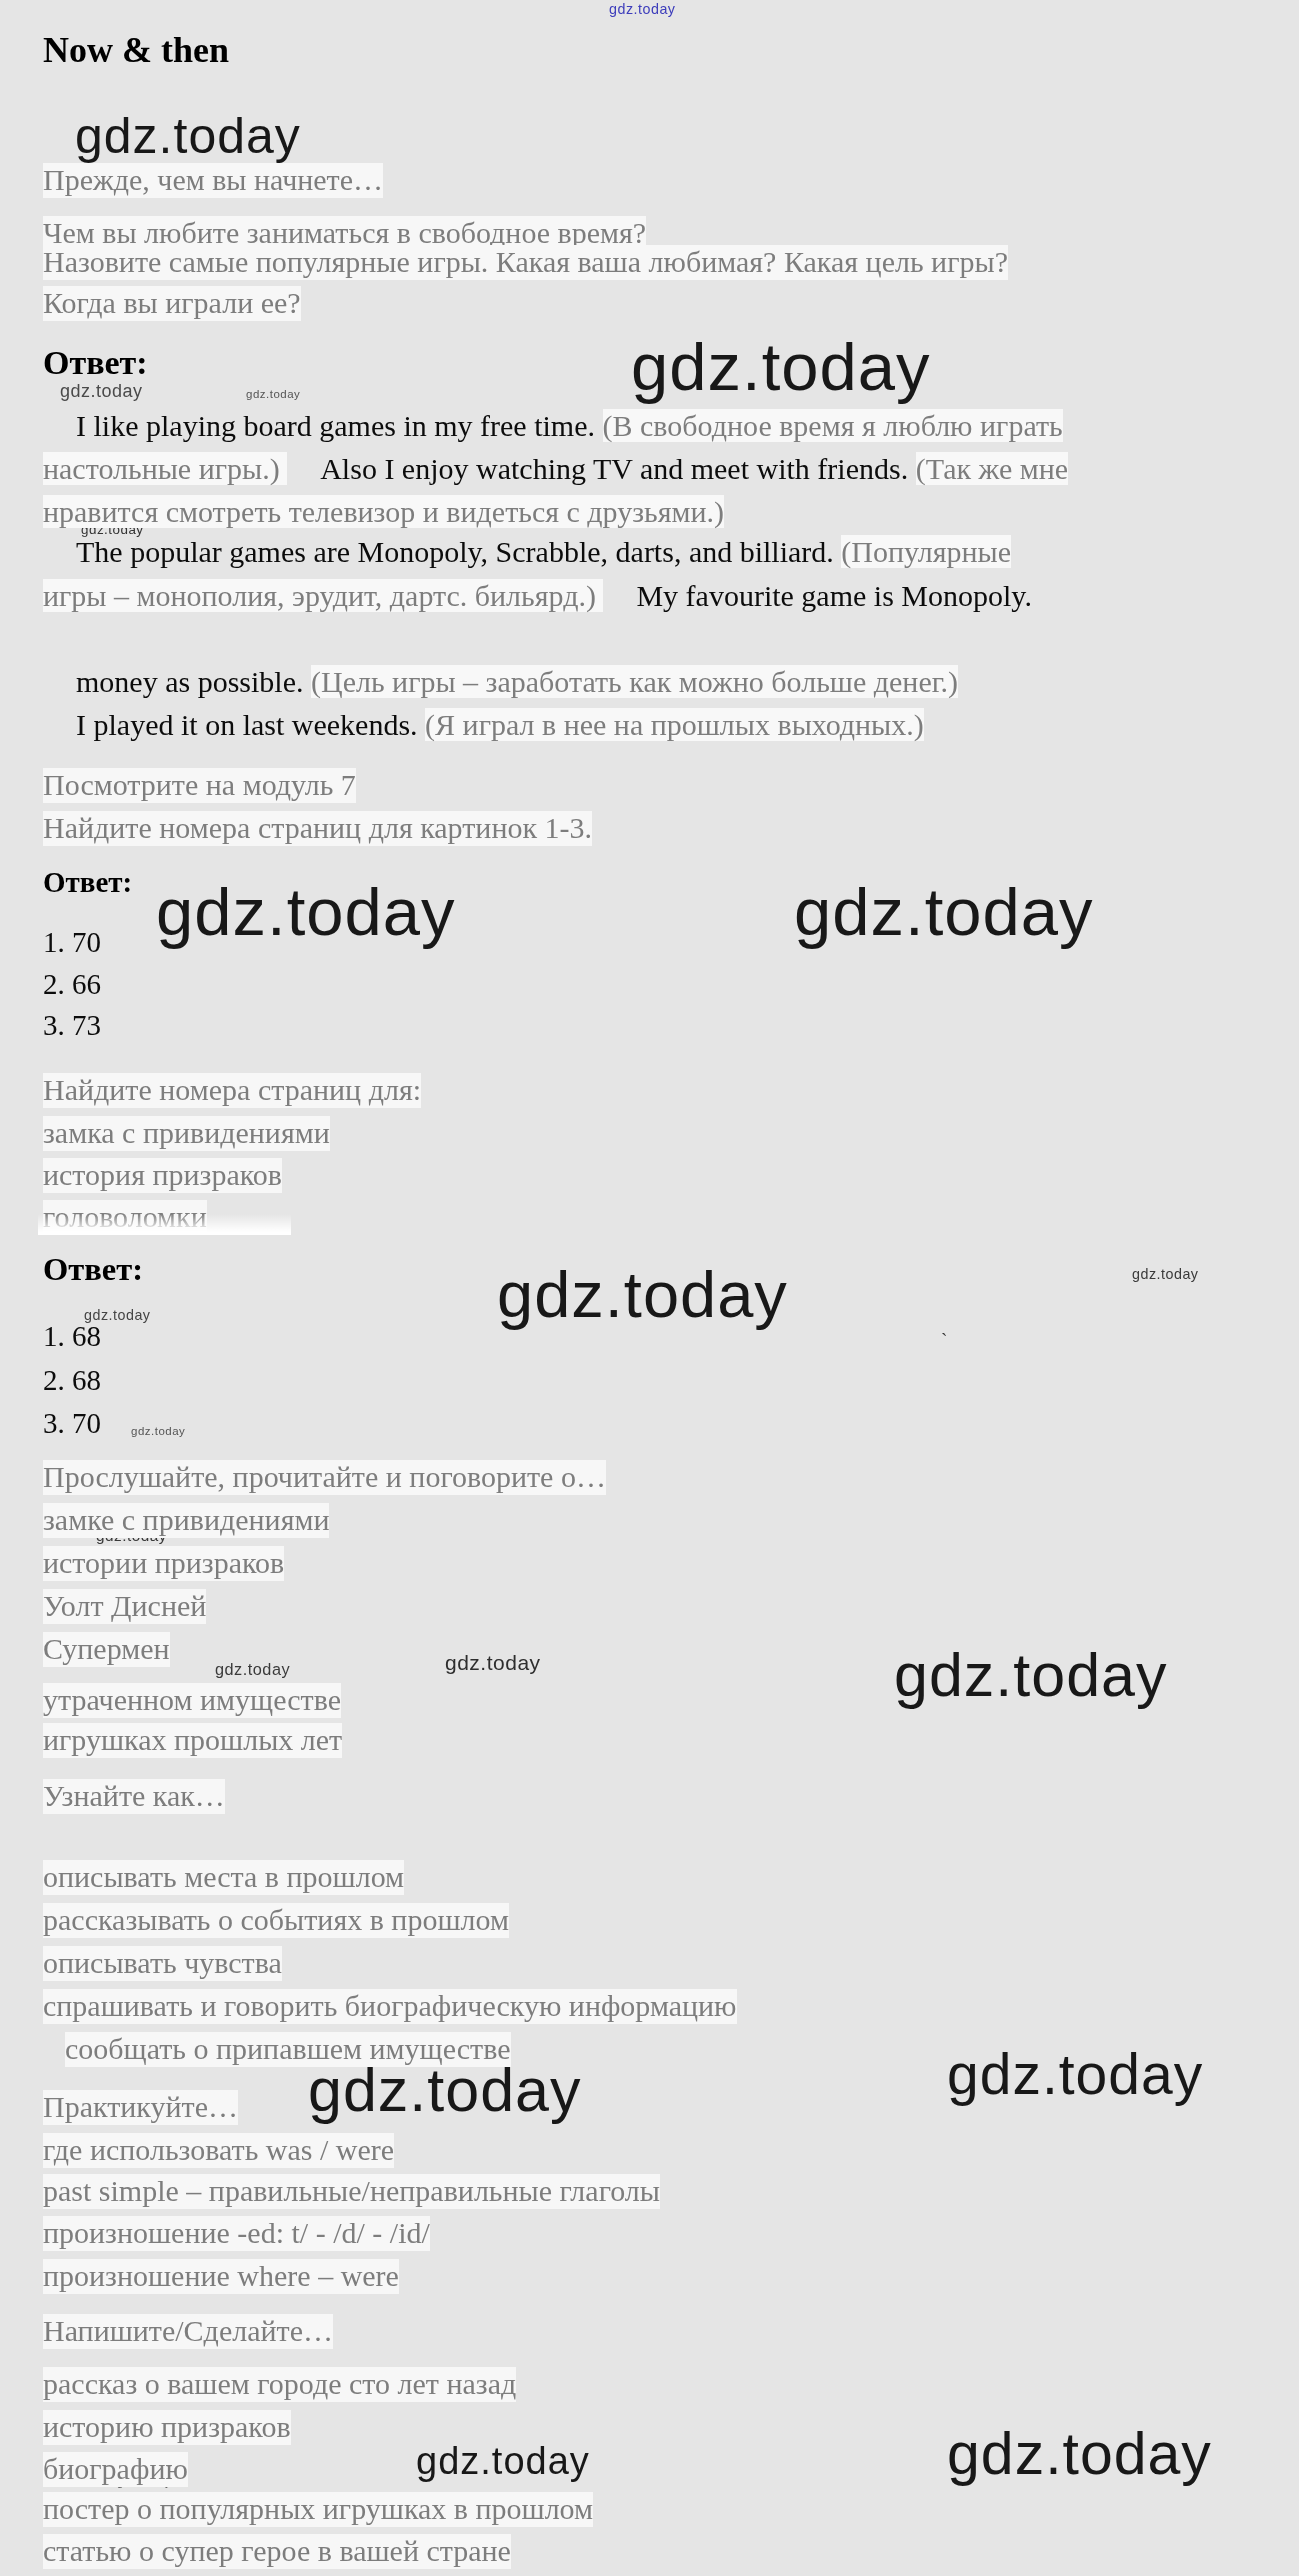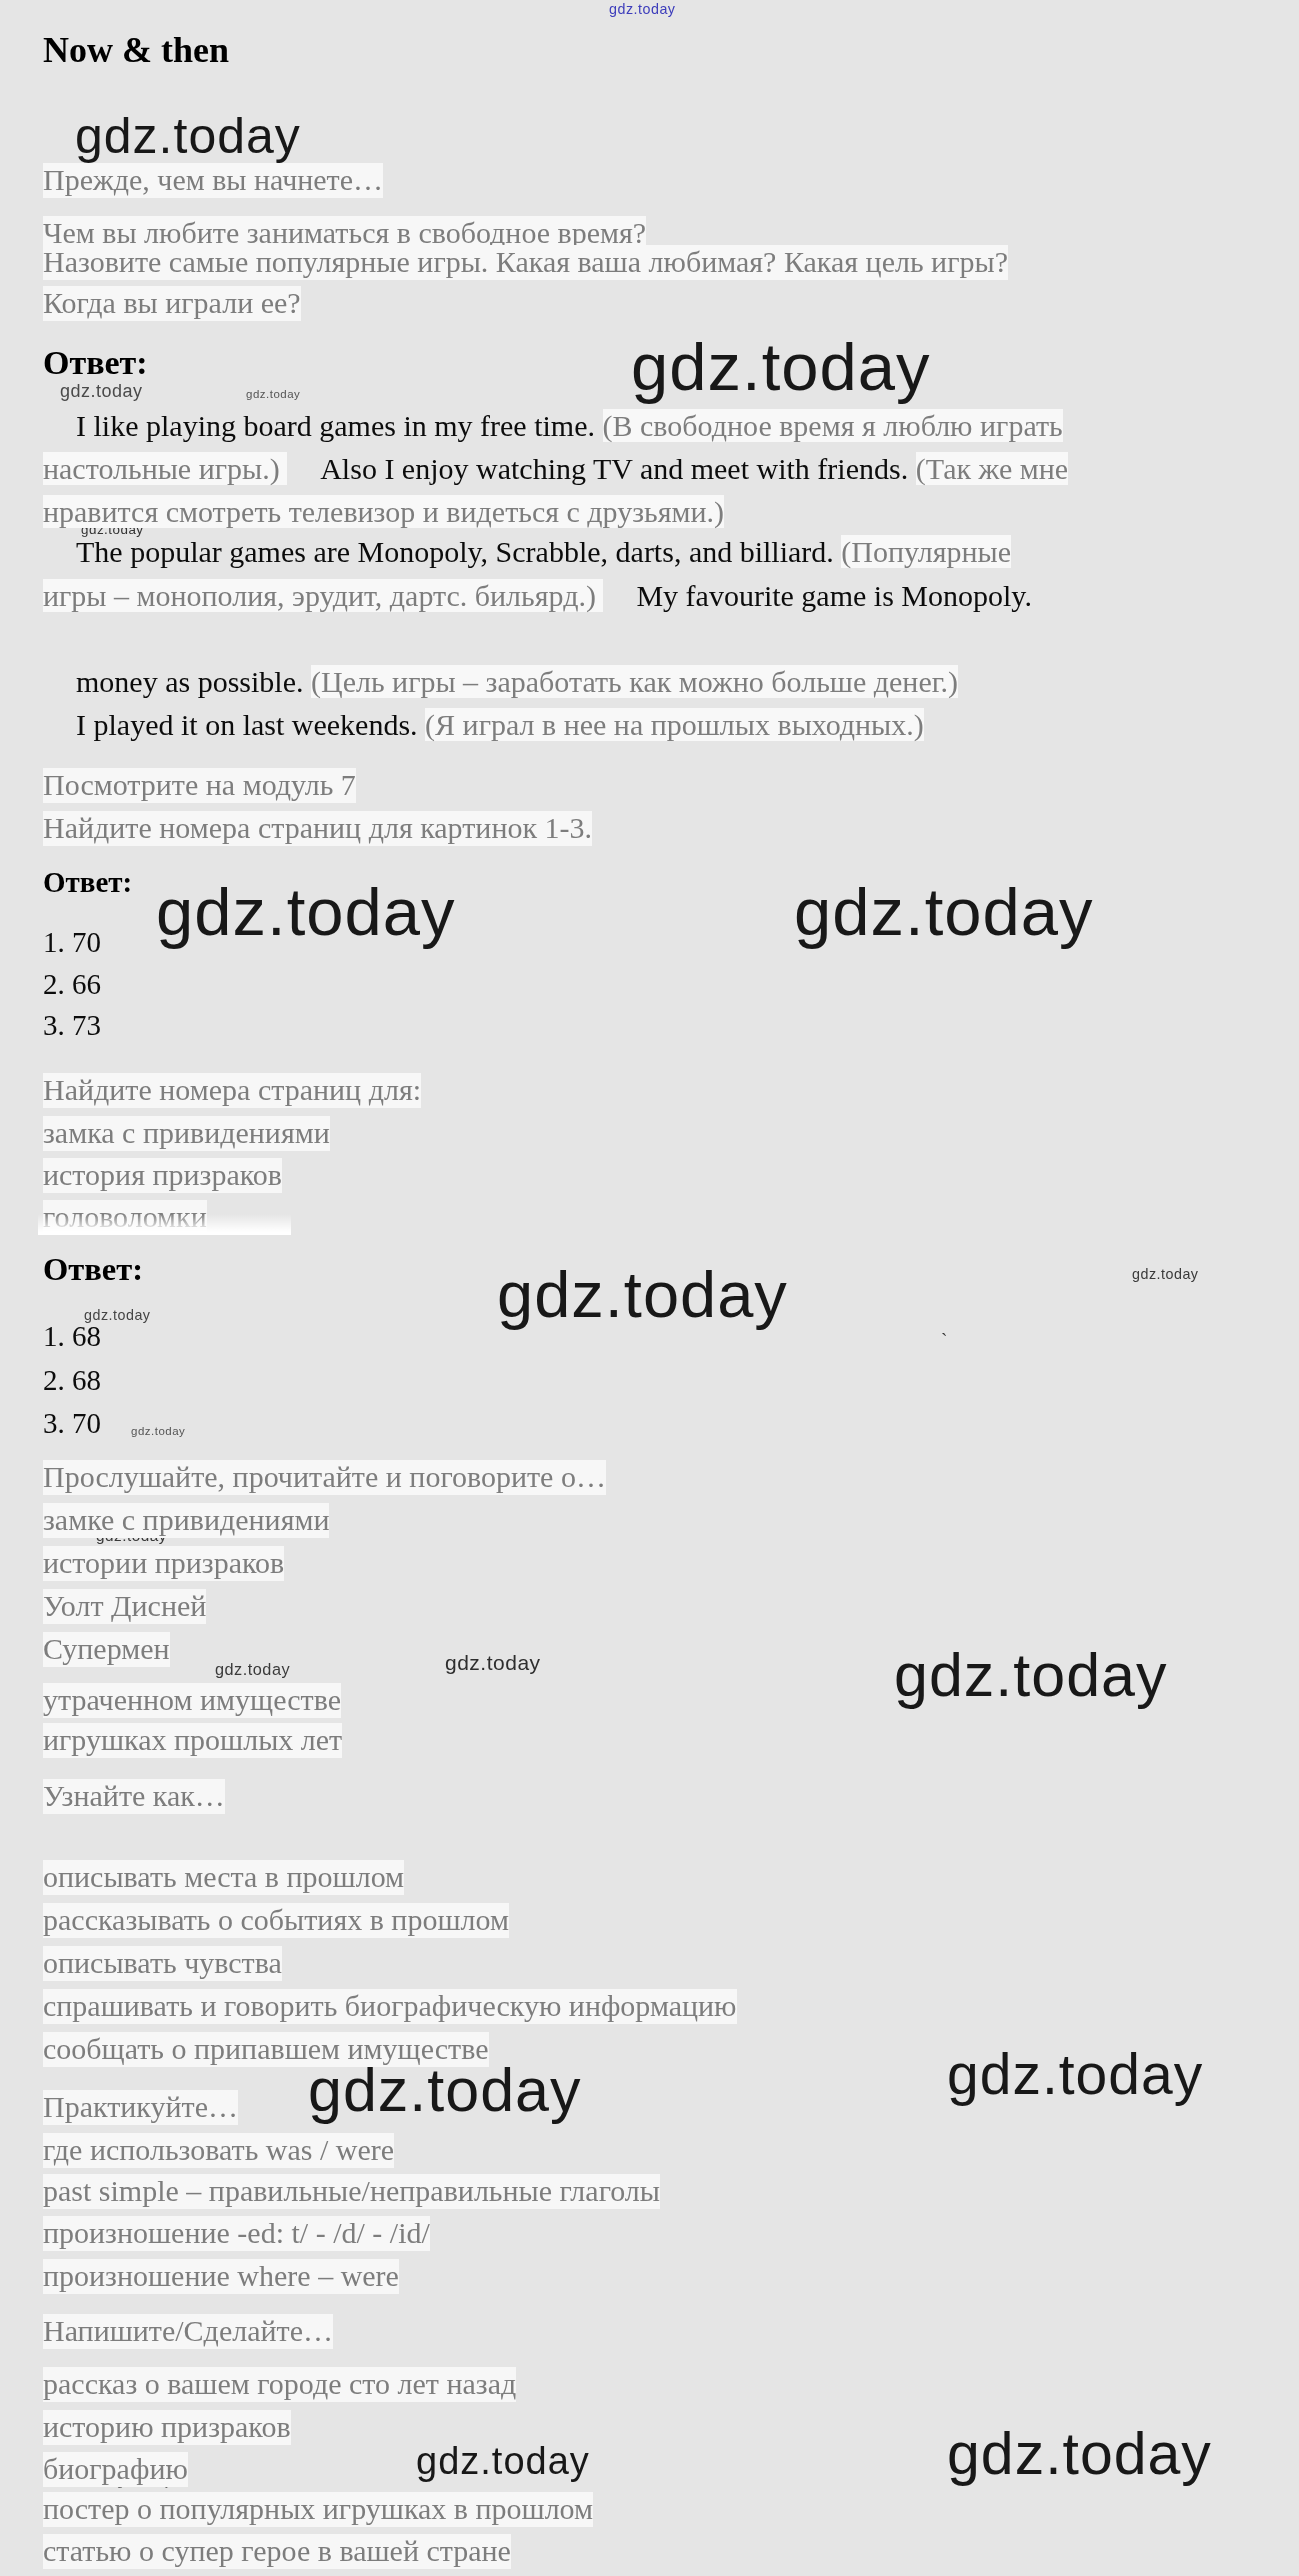--- a/index.html
+++ b/index.html
@@ -103,21 +103,21 @@
   <div class="line gray gray-bg" style="top:1589px;">Уолт Дисней</div>
   <div class="line gray gray-bg" style="top:1632px;">Супермен</div>
   <div class="line gray gray-bg" style="top:1683px;">утраченном имуществе</div>
   <div class="line gray gray-bg" style="top:1723px;">игрушках прошлых лет</div>
 
   <div class="line gray gray-bg" style="top:1779px;">Узнайте как…</div>
   <div class="line gray gray-bg" style="top:1860px;">описывать места в прошлом</div>
   <div class="line gray gray-bg" style="top:1903px;">рассказывать о событиях в прошлом</div>
   <div class="line gray gray-bg" style="top:1946px;">описывать чувства</div>
   <div class="line gray gray-bg" style="top:1989px;">спрашивать и говорить биографическую информацию</div>
-  <div class="line gray gray-bg" style="top:2032px;">сообщать о припавшем имуществе</div>
+  <div class="line gray gray-bg" style="top:2032px;margin-left:22px;">сообщать о припавшем имуществе</div>
 
   <div class="line gray gray-bg" style="top:2090px;">Практикуйте…</div>
   <div class="line gray gray-bg" style="top:2133px;">где использовать was / were</div>
   <div class="line gray gray-bg" style="top:2174px;">past simple – правильные/неправильные глаголы</div>
   <div class="line gray gray-bg" style="top:2216px;">произношение -ed: t/ - /d/ - /id/</div>
   <div class="line gray gray-bg" style="top:2259px;">произношение where – were</div>
 
   <div class="line gray gray-bg" style="top:2314px;">Напишите/Сделайте…</div>
   <div class="line gray gray-bg" style="top:2367px;">рассказ о вашем городе сто лет назад</div>
   <div class="line gray gray-bg" style="top:2410px;">историю призраков</div>

